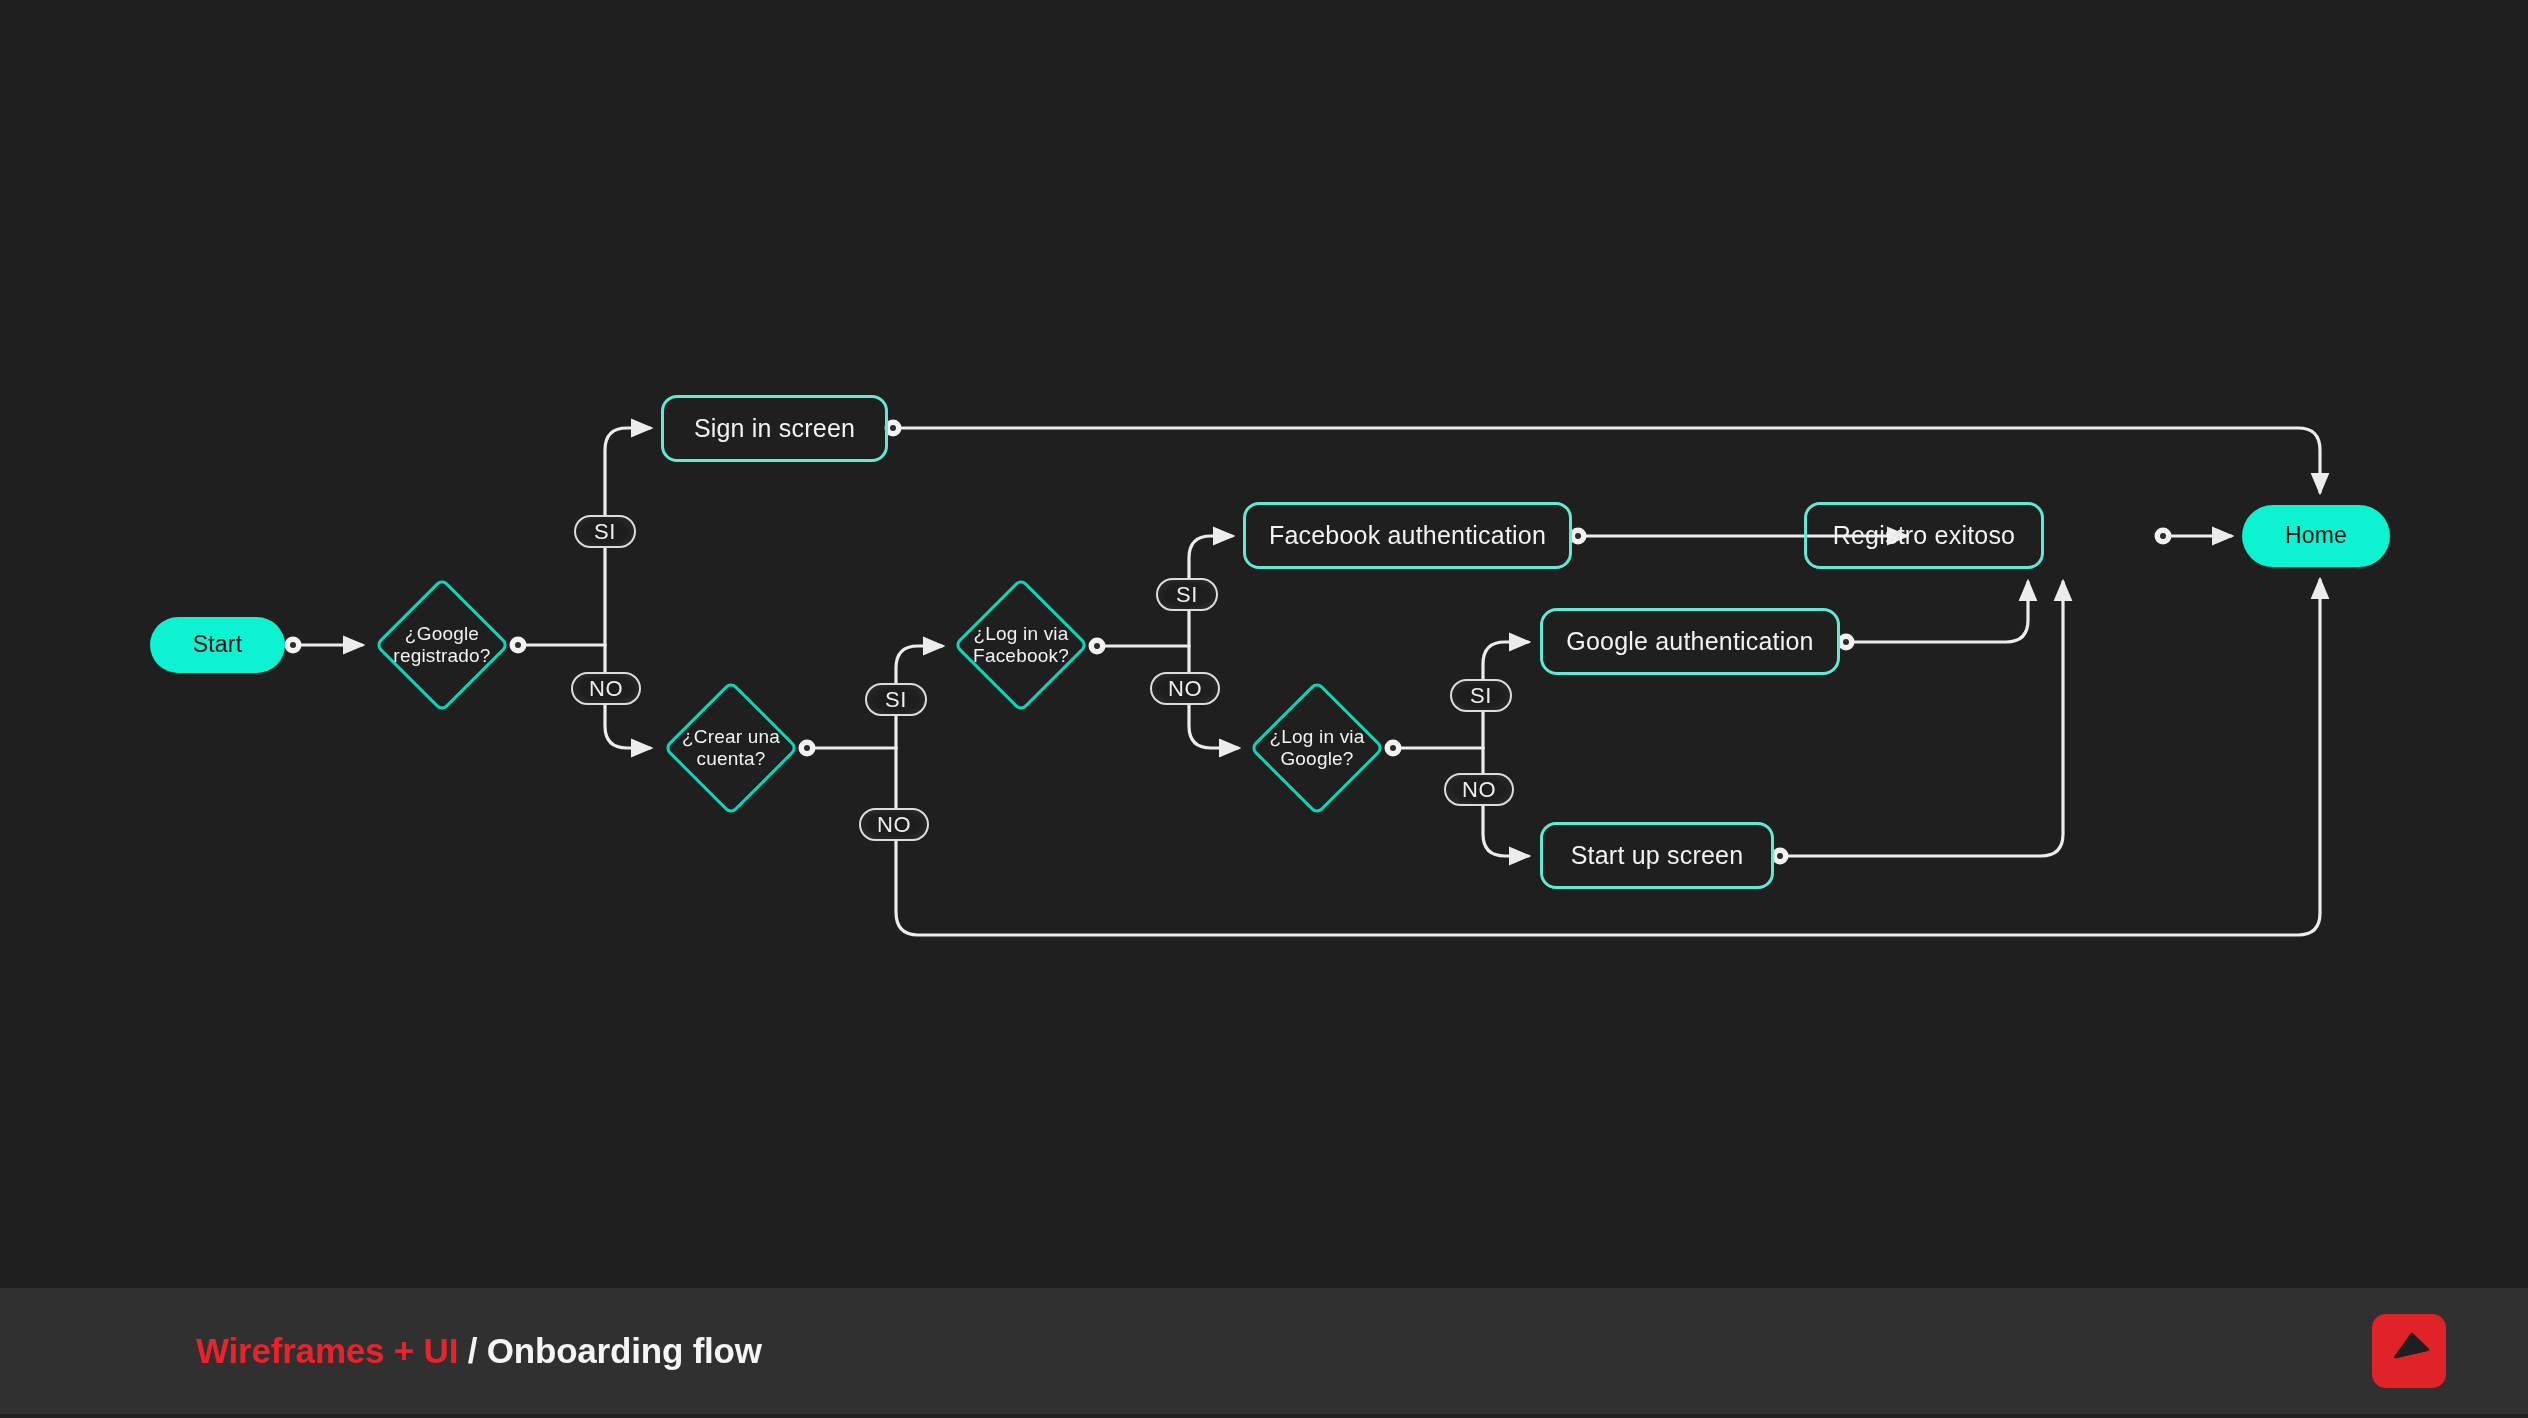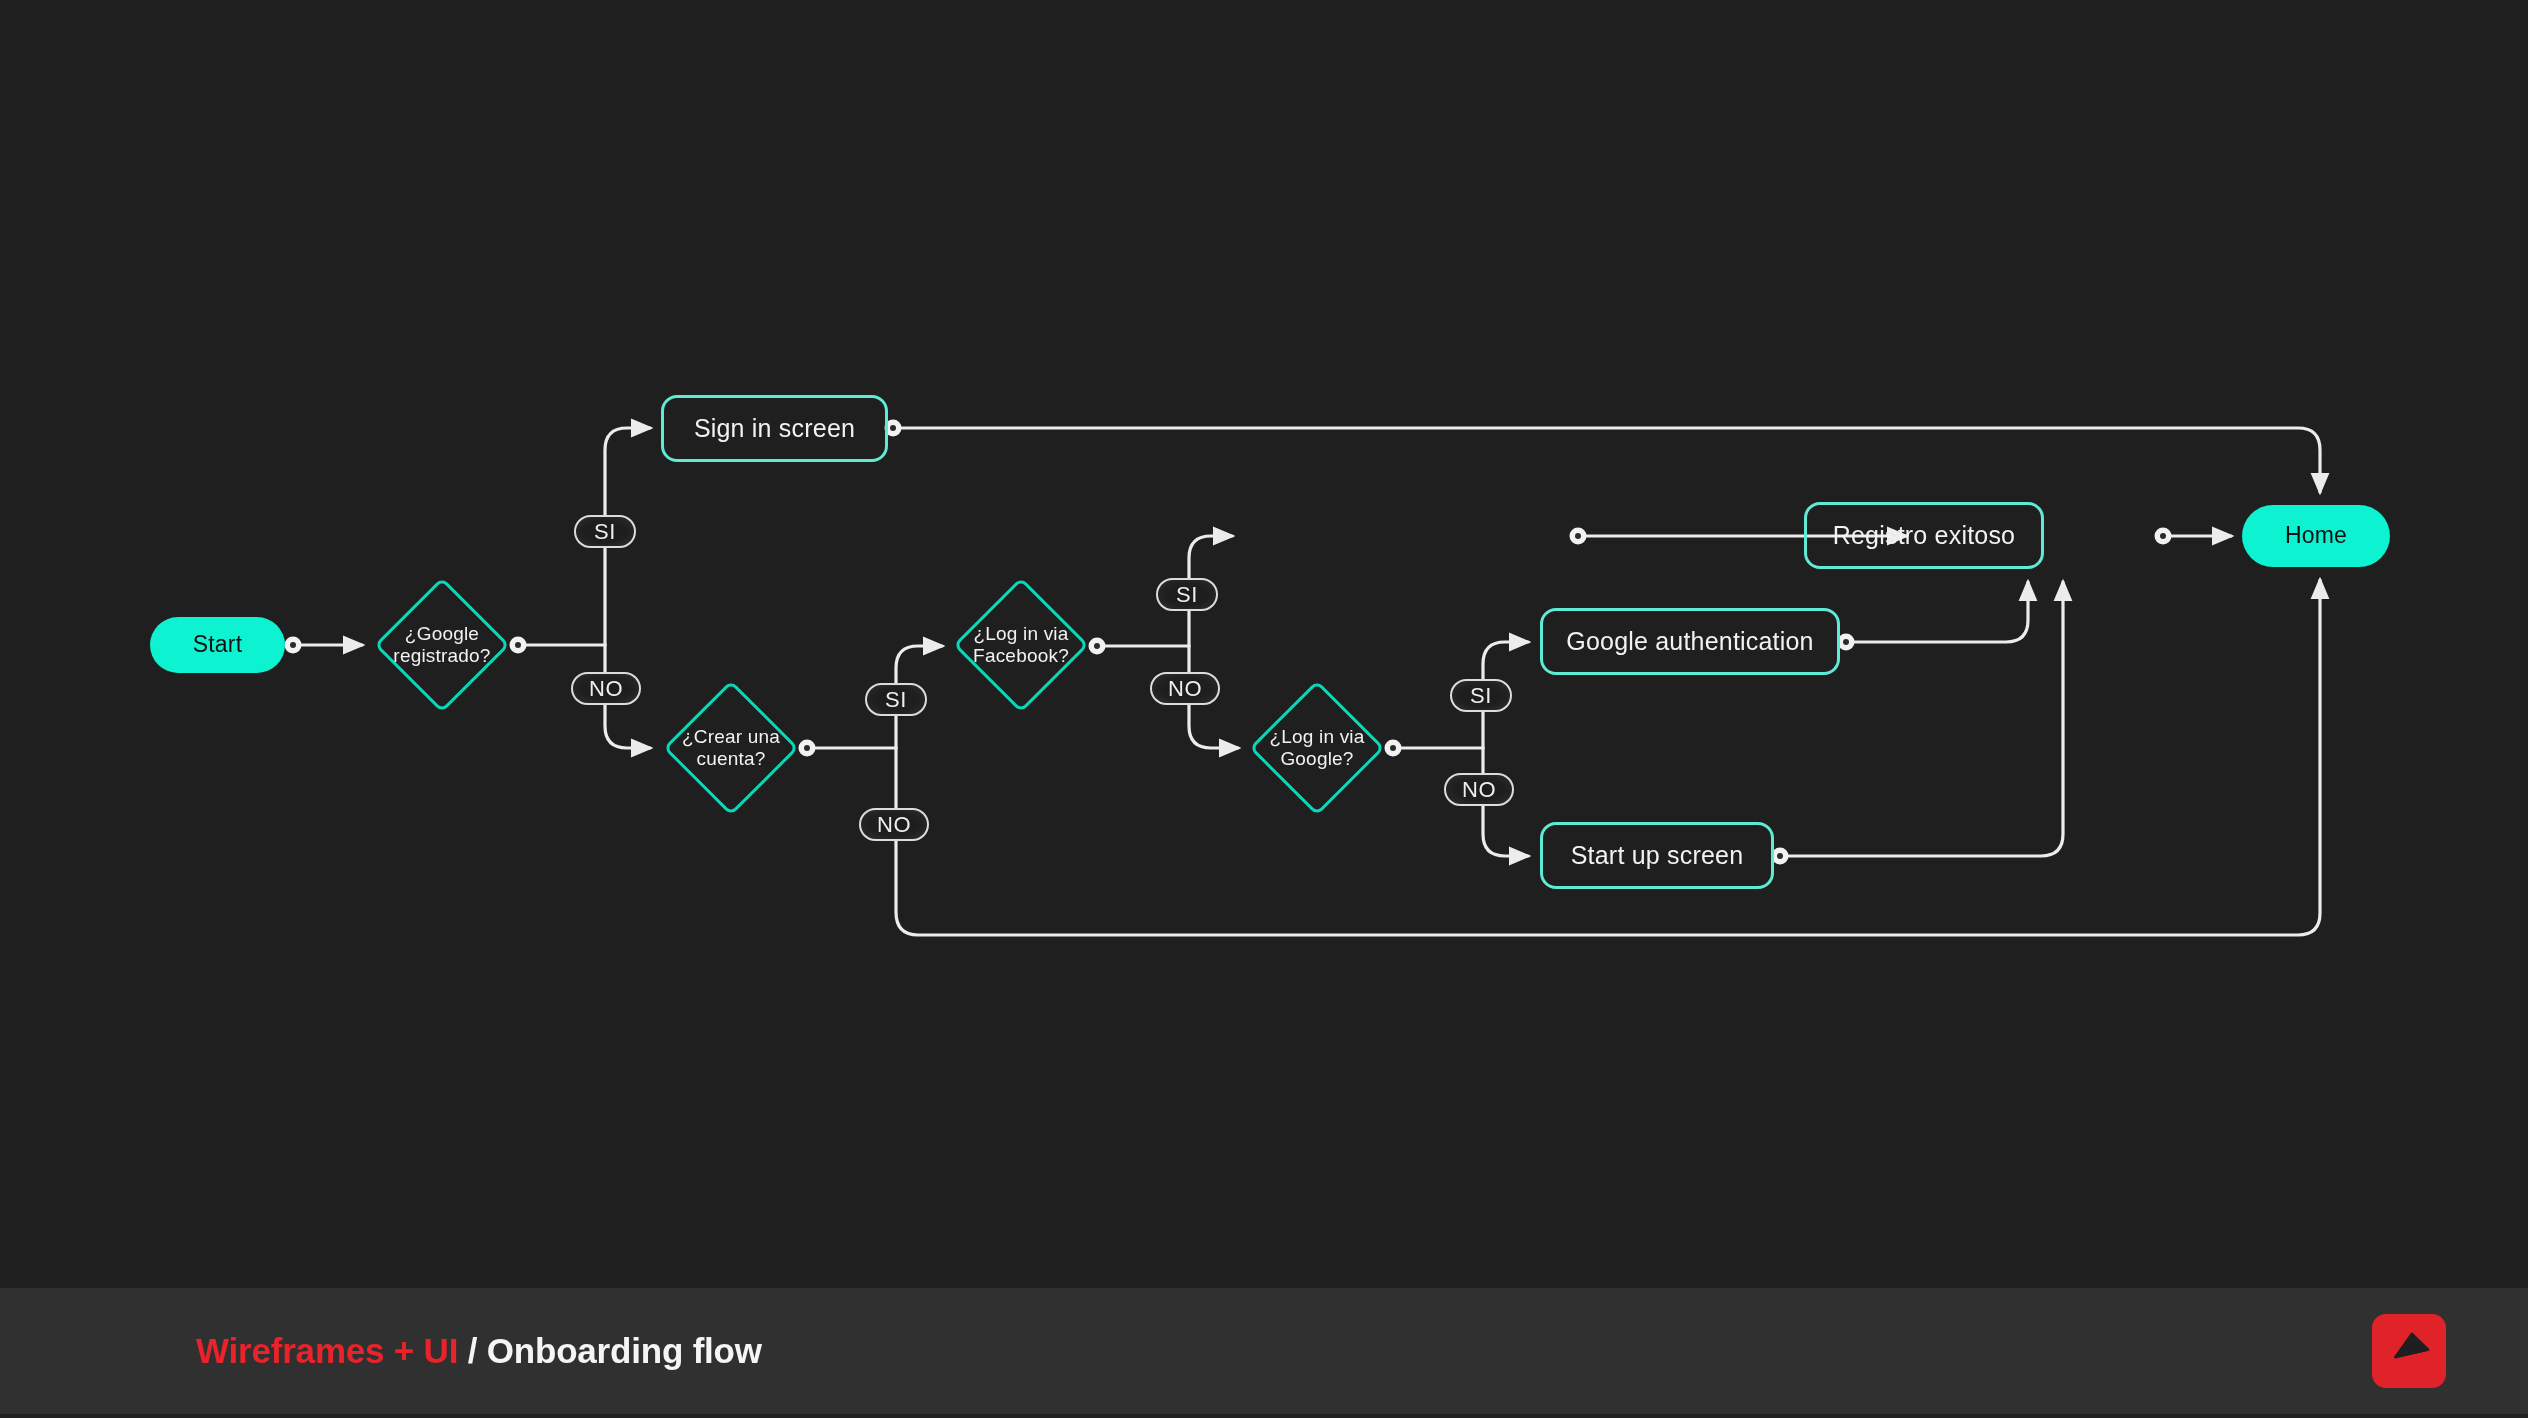--- a/index.html
+++ b/index.html
@@ -230,28 +230,31 @@
       <span class="dec-label">¿Crear una
 cuenta?</span>
     </div>
 
     <div class="node node-dec" style="left:953px; top:577px; width:136px; height:136px;">
       <span class="dec-shape"></span>
       <span class="dec-label">¿Log in via
 Facebook?</span>
     </div>
 
+    <div class="node node-proc" style="left:1243px; top:502px; width:329px; height:67px;">
+      <span>Facebook authentication</span>
+    </div>
 
     <div class="node node-dec" style="left:1249px; top:680px; width:136px; height:136px;">
       <span class="dec-shape"></span>
       <span class="dec-label">¿Log in via
 Google?</span>
     </div>
 
-    <div class="node node-proc" style="left:1540px; top:608px; width:300px; height:67px;">
+    <div class="node node-proc" style="left:1540px; top:608px; width:300px; height:67px;border-radius:17px;">
       <span>Google authentication</span>
     </div>
 
     <div class="node node-proc" style="left:1540px; top:822px; width:234px; height:67px;">
       <span>Start up screen</span>
     </div>
 
     <div class="node node-proc" style="left:1804px; top:502px; width:240px; height:67px;">
       <span>Registro exitoso</span>
     </div>

